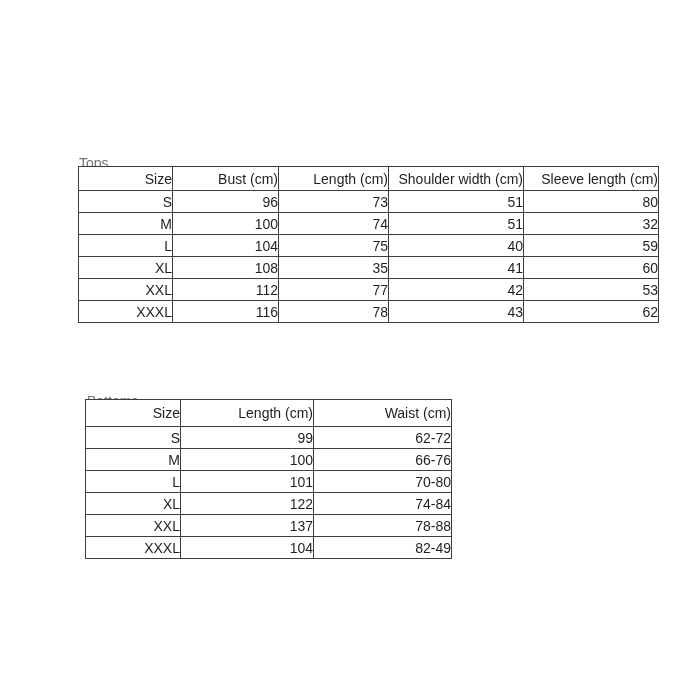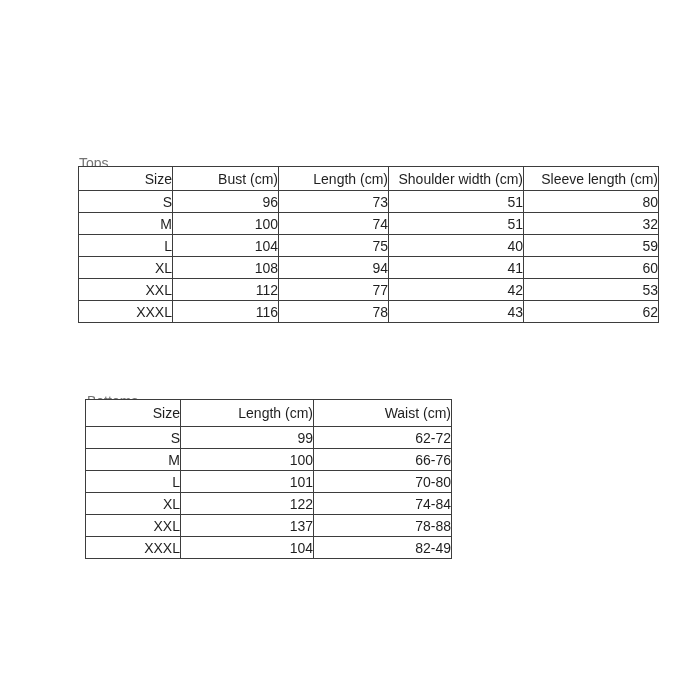--- a/index.html
+++ b/index.html
@@ -90,21 +90,21 @@
     <tr class="data-row">
       <td>L</td>
       <td>104</td>
       <td>75</td>
       <td>40</td>
       <td>59</td>
     </tr>
     <tr class="data-row">
       <td>XL</td>
       <td>108</td>
-      <td>94</td>
+      <td>35</td>
       <td>41</td>
       <td>60</td>
     </tr>
     <tr class="data-row">
       <td>XXL</td>
       <td>112</td>
       <td>77</td>
       <td>42</td>
       <td>53</td>
     </tr>

